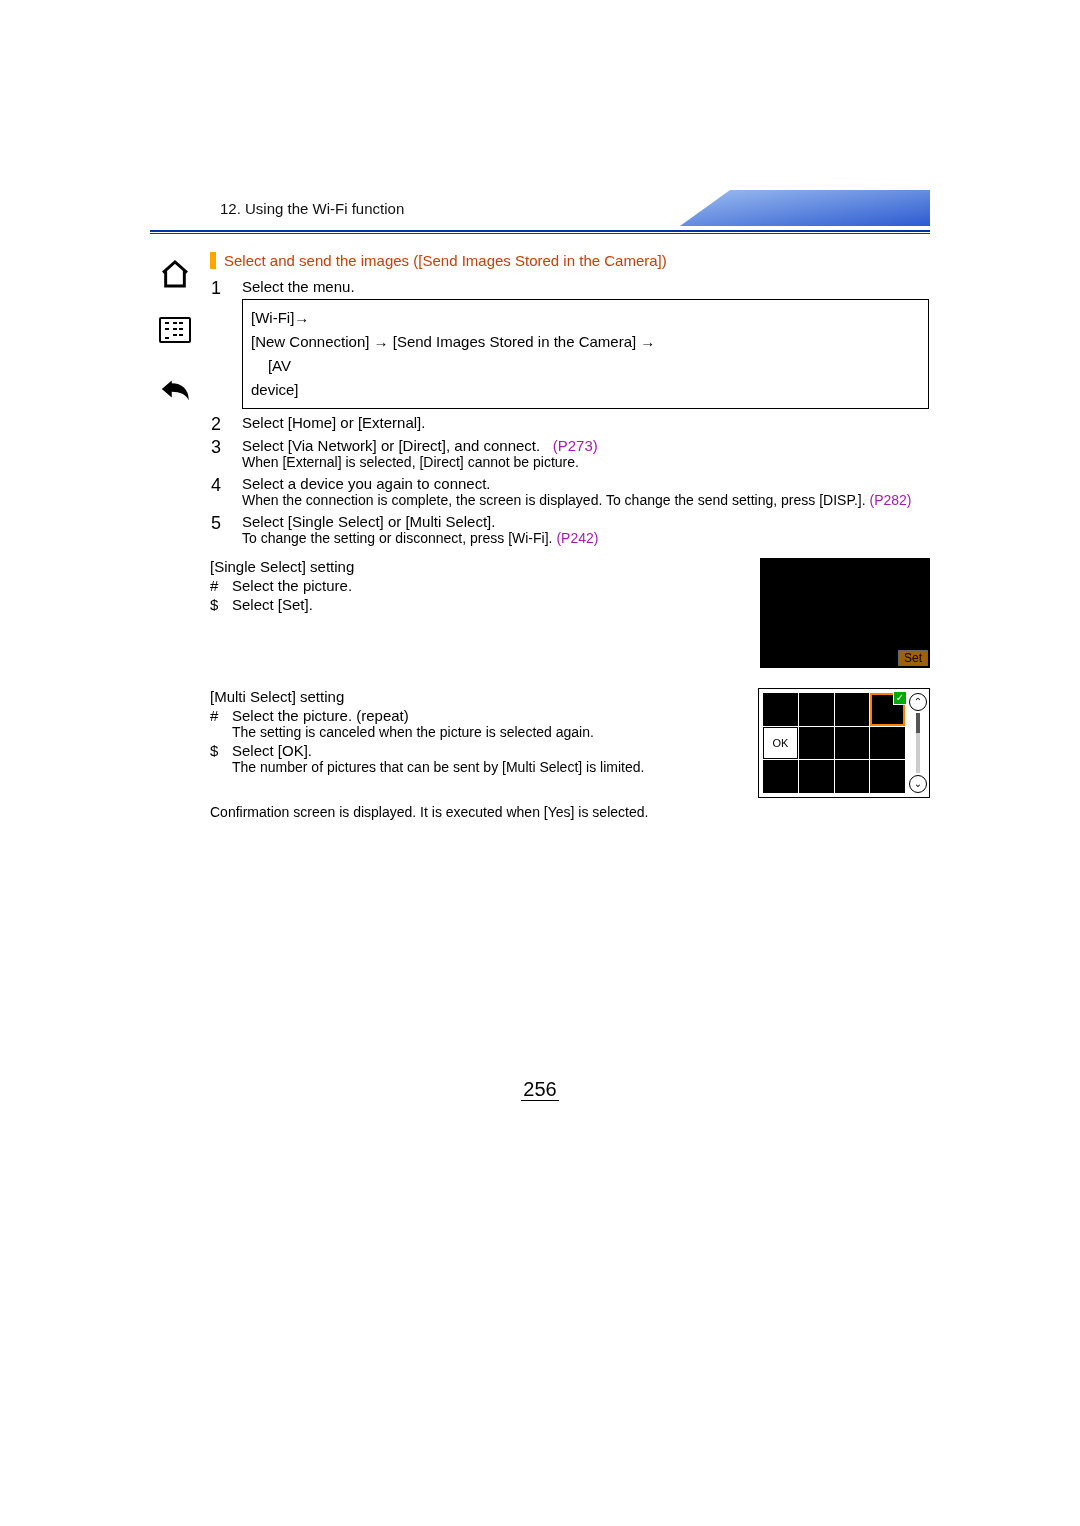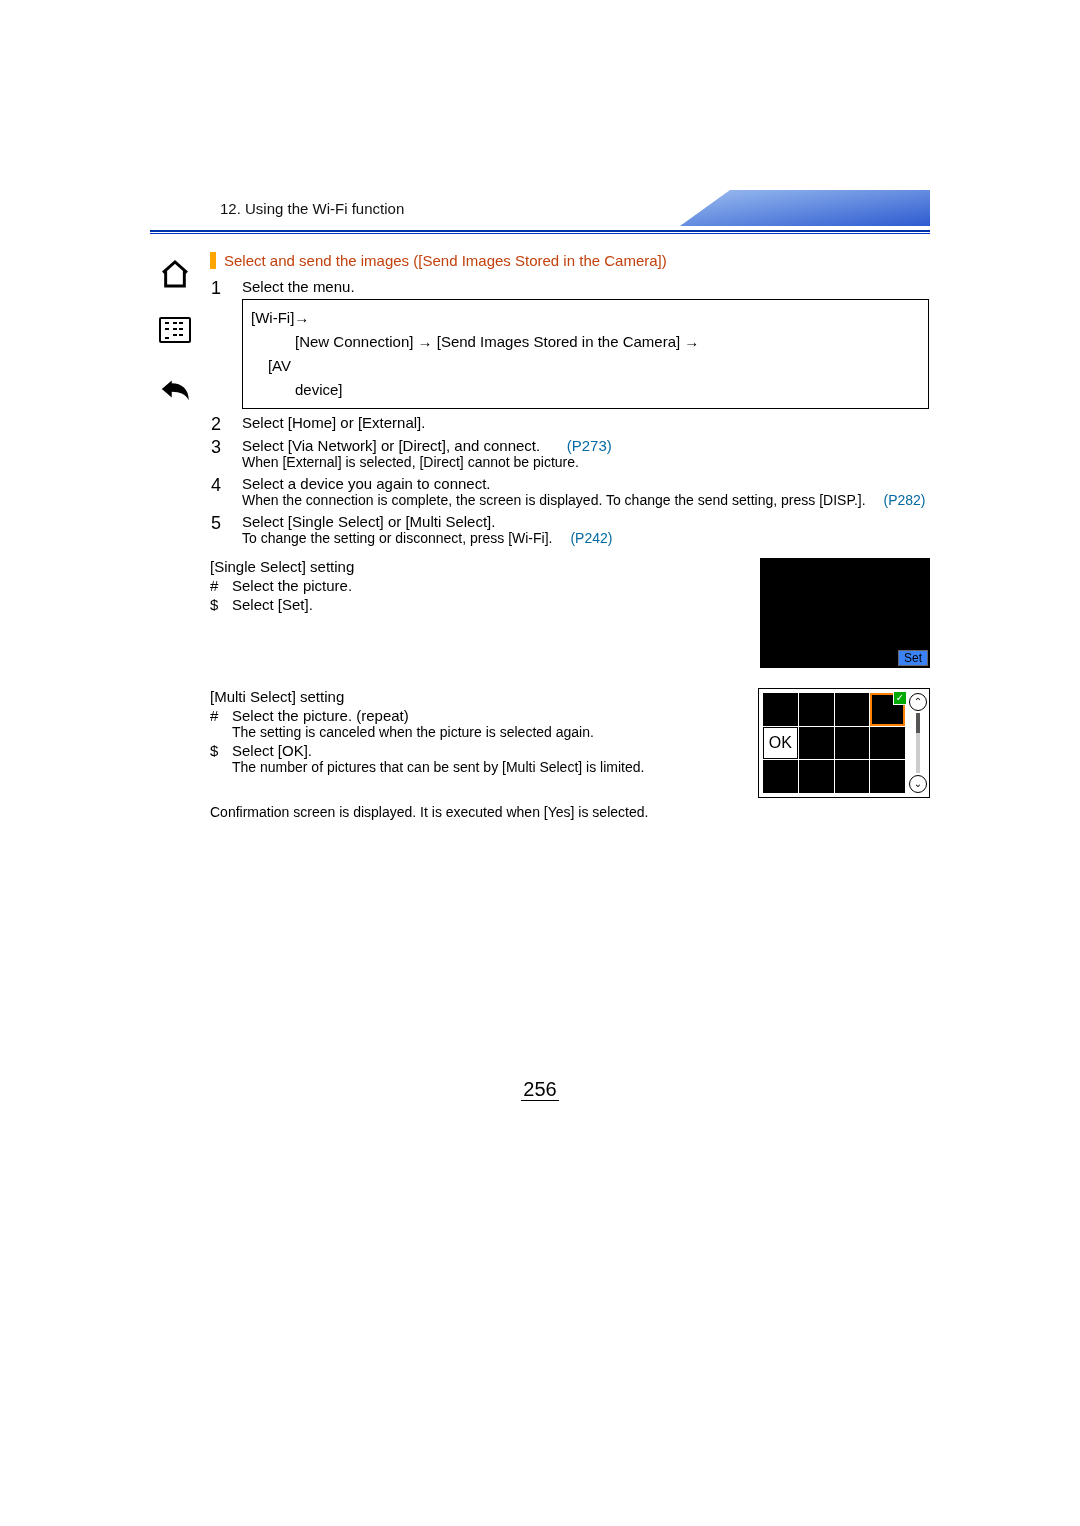--- a/index.html
+++ b/index.html
@@ -96,23 +96,23 @@
     margin-top: 4px;
     line-height: 1.6;
   }
   .menu-line {
     display: flex;
     flex-wrap: wrap;
     gap: 0;
     flex-direction: column;
   }
   .menu-cell1 { width: 90px; }
-  .menu-cell2 { flex: 1; margin-left: 44px; }
+  .menu-cell2 { flex: 1; }
   .menu-cell3 { width: 40px; text-align: right; }
-  .link { color: #0369a1; margin-left: 14px; }
+  .link { color: #a21caf; }
   .sub {
     font-size: 14px;
   }
   .bullet-row {
     display: flex;
     margin-top: 2px;
   }
   .bullet-mark {
     width: 22px;
     flex-shrink: 0;
@@ -136,21 +136,21 @@
   .fig-single {
     position: relative;
     width: 170px;
     height: 110px;
     background: #000;
   }
   .fig-single .set {
     position: absolute;
     right: 2px;
     bottom: 2px;
-    background: #3b82f6;
+    background: #a16207;
     border: 1px solid #666;
     padding: 0px 5px;
     font-size: 12px;
   }
   .fig-multi {
     position: relative;
     width: 170px;
     height: 108px;
     background: #fff;
     border: 1px solid #000;
@@ -169,21 +169,21 @@
   .cell {
     background: #000;
     position: relative;
   }
   .cell.ok {
     background: #fff;
     border: 1px solid #000;
     display: flex;
     align-items: center;
     justify-content: center;
-    font-size: 16px;
+    font-size: 11px;
   }
   .cell.sel {
     box-shadow: 0 0 0 2px #ff8000 inset;
   }
   .check {
     position: absolute;
     top: -2px;
     right: -2px;
     width: 12px;
     height: 12px;

